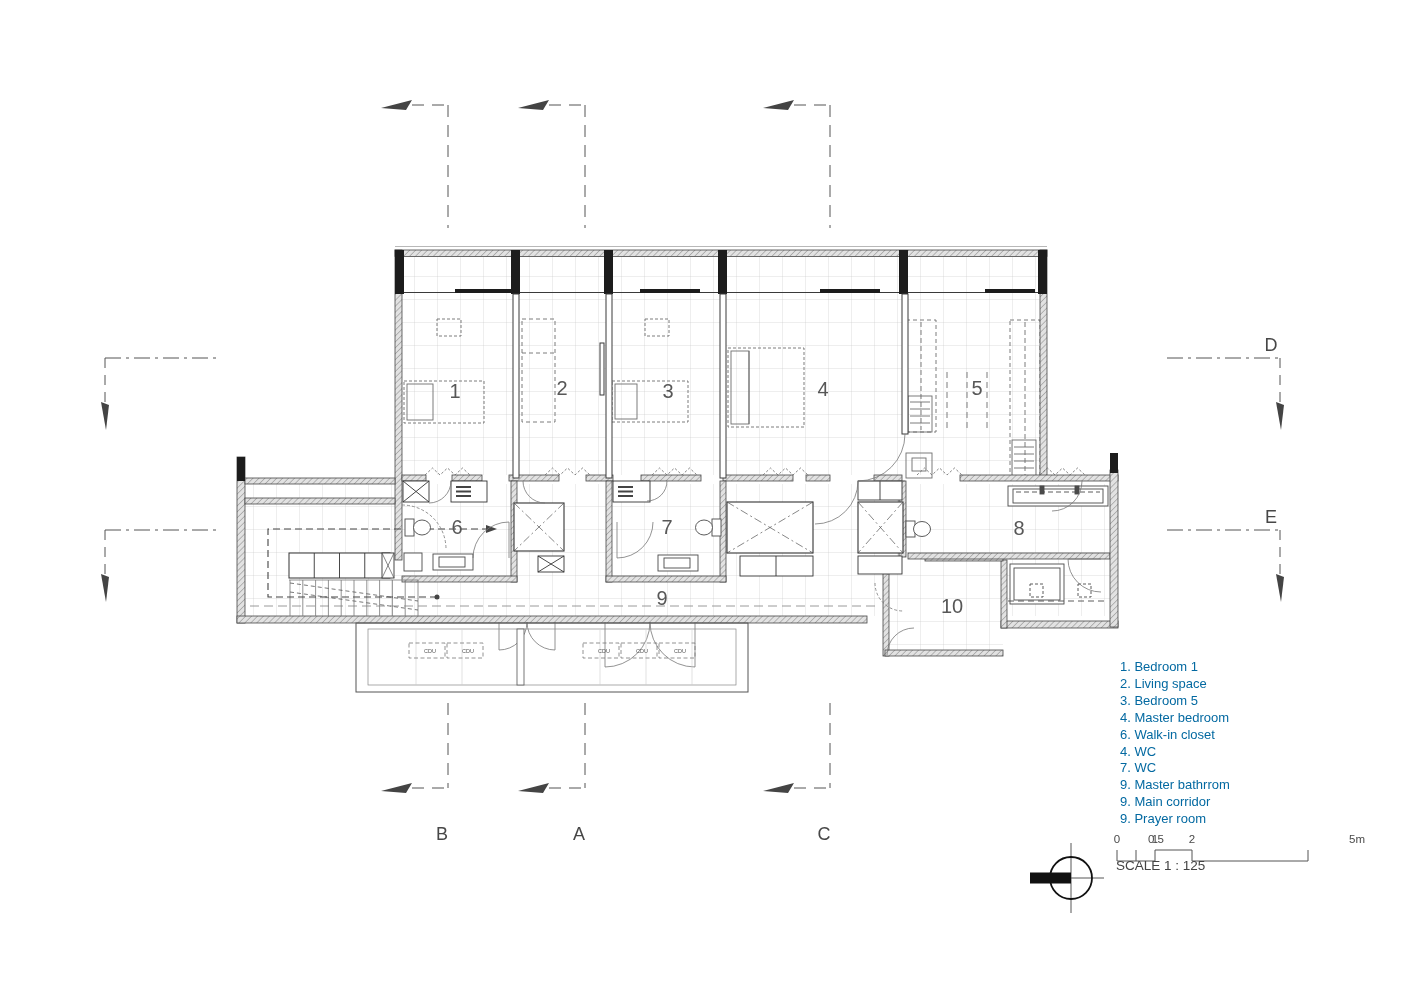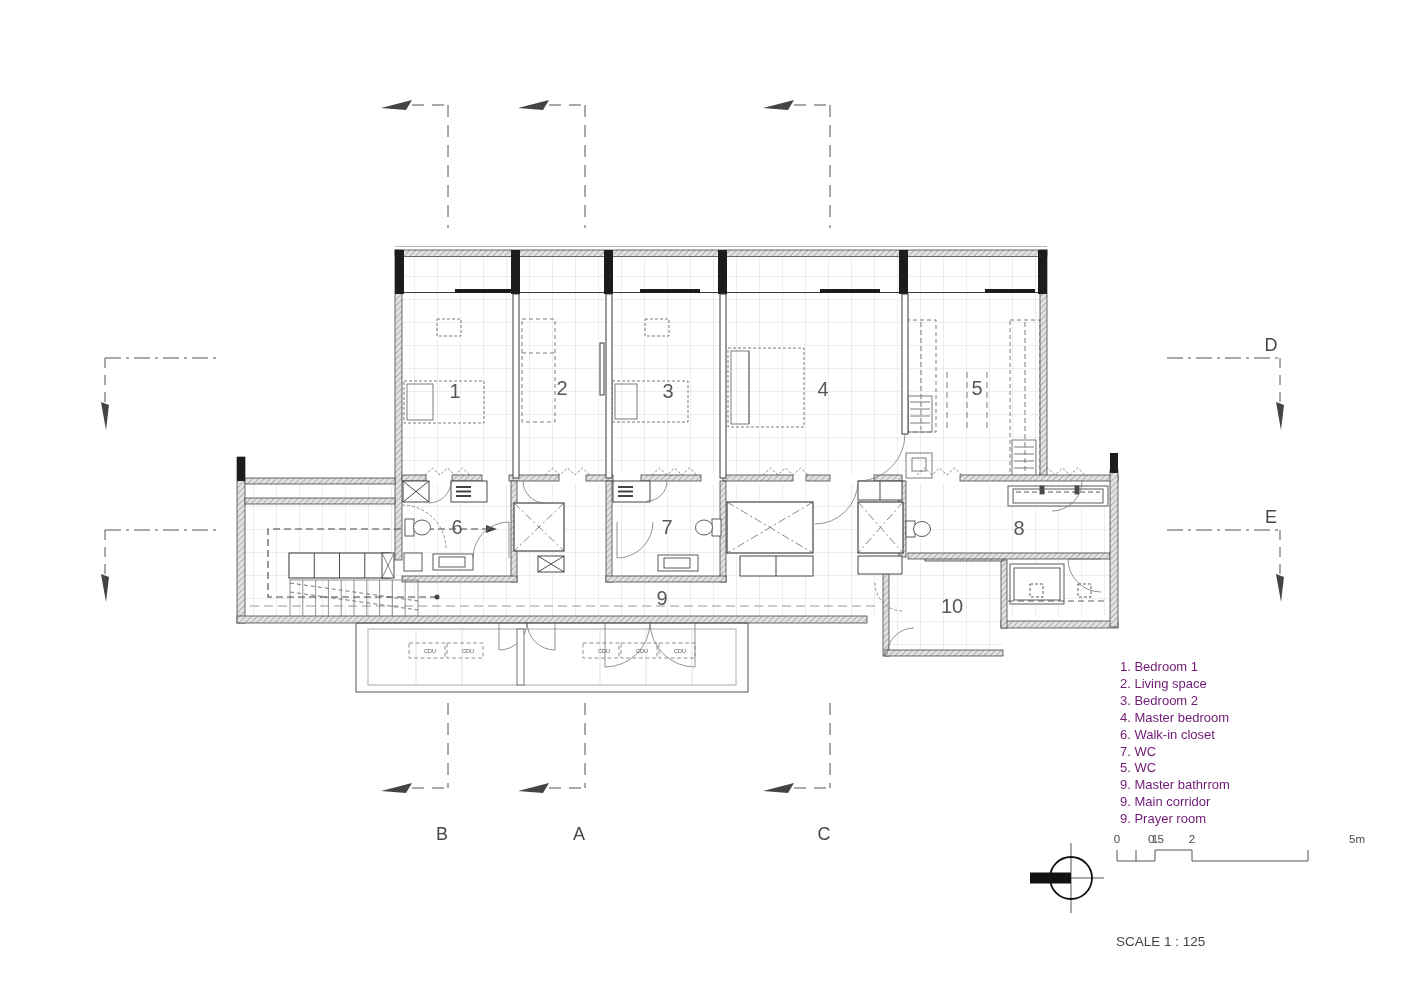--- a/index.html
+++ b/index.html
@@ -3,25 +3,25 @@
 <meta charset="utf-8">
 <style>
   html,body{margin:0;padding:0;background:#fff;}
   .canvas{position:relative;width:1414px;height:1000px;background:#ffffff;overflow:hidden;
           font-family:"Liberation Sans",sans-serif;}
   .canvas svg{position:absolute;left:0;top:0;}
   .lbl{position:absolute;transform:translate(-50%,-50%);color:#575757;font-size:20px;
        white-space:nowrap;user-select:none;}
   .marker-letter{position:absolute;transform:translate(-50%,-50%);color:#474747;font-size:18px;}
   .cdu{position:absolute;transform:translate(-50%,-50%);color:#555;font-size:5.5px;letter-spacing:0;}
-  .legend{position:absolute;left:1120px;top:659px;color:#701a75;font-size:13px;line-height:16.9px;}
+  .legend{position:absolute;left:1120px;top:659px;color:#0369a1;font-size:13px;line-height:16.9px;}
   .legend div{white-space:nowrap;}
   .sb-label{position:absolute;transform:translateX(-50%);top:833px;color:#4a4a4a;font-size:11.5px;}
   .plan-title{position:absolute;left:1116px;top:866px;color:#383838;font-size:24px;letter-spacing:.5px;}
-  .plan-scale{position:absolute;left:1116px;top:934px;color:#444;font-size:13.5px;}
+  .plan-scale{position:absolute;left:1116px;top:858px;color:#444;font-size:13.5px;}
 </style>
 </head>
 <body>
 
 <div class="canvas">
 
 <svg width="1414" height="1000" viewBox="0 0 1414 1000">
   <defs>
     <pattern id="tile" width="23" height="23" patternUnits="userSpaceOnUse">
       <path d="M23 0H0V23" fill="none" stroke="#c6c6c6" stroke-width="0.6"></path>
@@ -367,25 +367,25 @@
 
 <span class="marker-letter" style="left:442px;top:834px">B</span>
 <span class="marker-letter" style="left:579px;top:834px">A</span>
 <span class="marker-letter" style="left:824px;top:834px">C</span>
 <span class="marker-letter" style="left:1271px;top:345px">D</span>
 <span class="marker-letter" style="left:1271px;top:517px">E</span>
 
 <div class="legend">
   <div>1. Bedroom 1</div>
   <div>2. Living space</div>
-  <div>3. Bedroom 2</div>
+  <div>3. Bedroom 5</div>
   <div>4. Master bedroom</div>
   <div>6. Walk-in closet</div>
+  <div>4. WC</div>
   <div>7. WC</div>
-  <div>5. WC</div>
   <div>9. Master bathrrom</div>
   <div>9. Main corridor</div>
   <div>9. Prayer room</div>
 </div>
 
 <span class="sb-label" style="left:1117px">0</span>
 <span class="sb-label" style="left:1156px">0.5</span>
 <span class="sb-label" style="left:1155px">1</span>
 <span class="sb-label" style="left:1192px">2</span>
 <span class="sb-label" style="left:1357px">5m</span>

